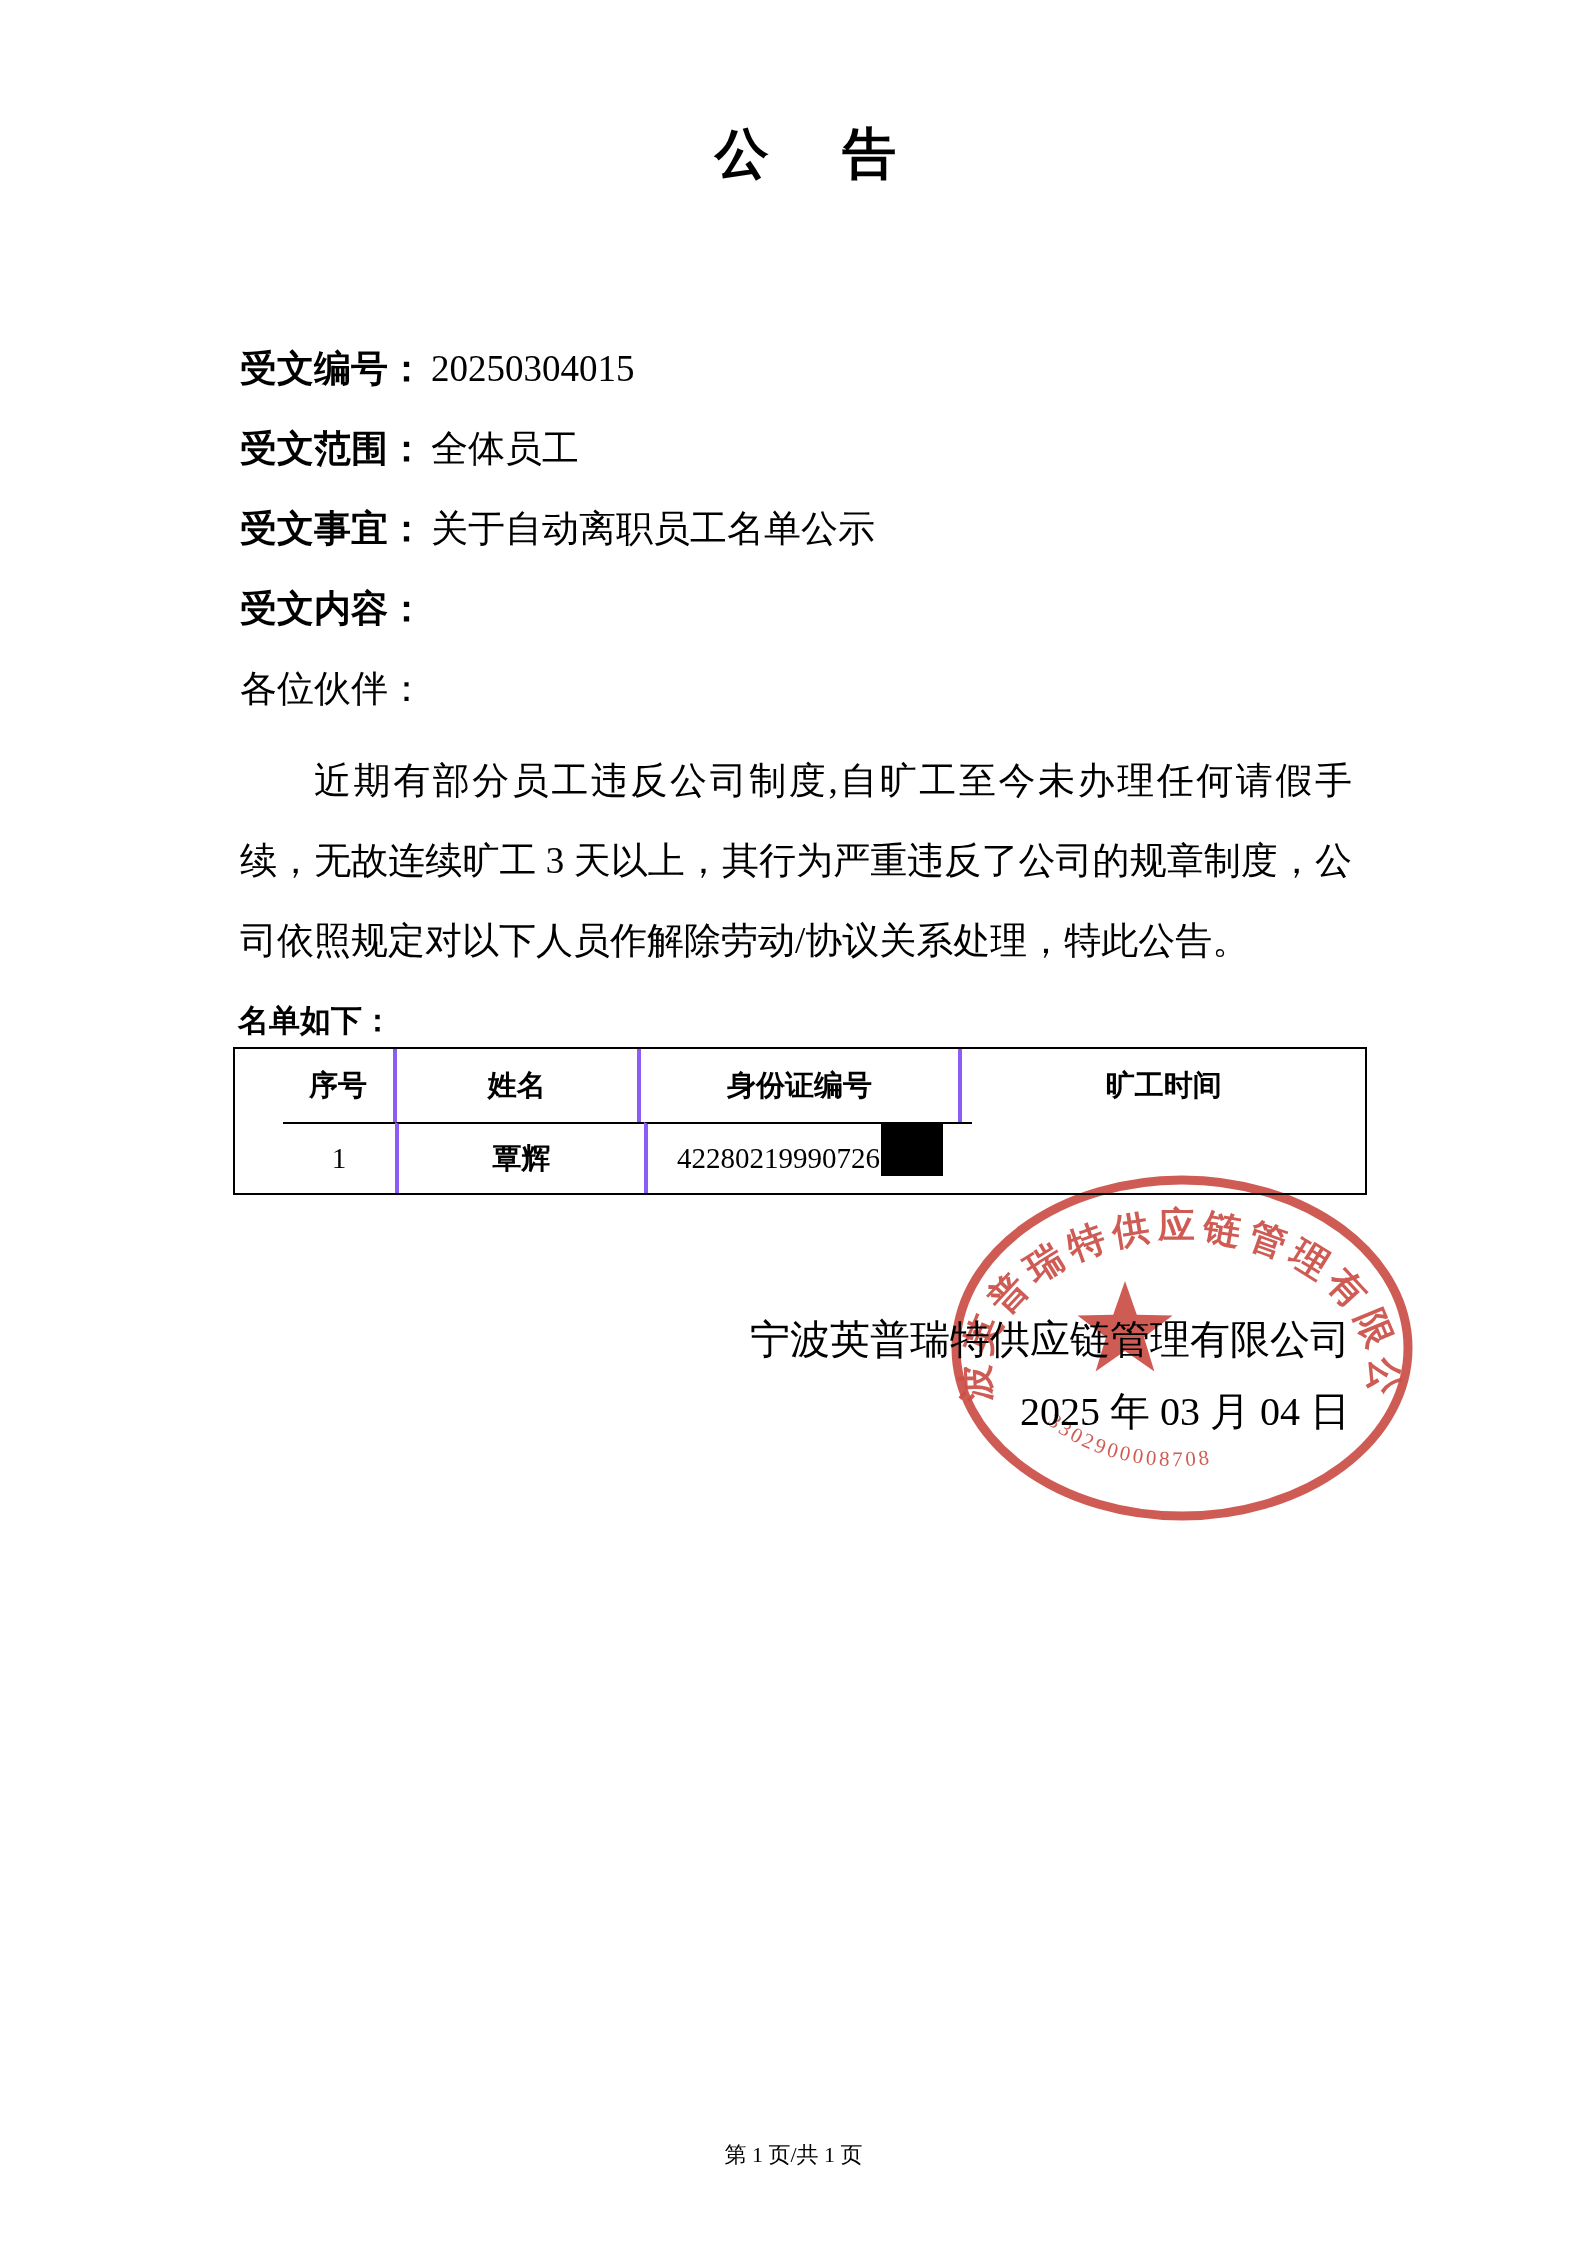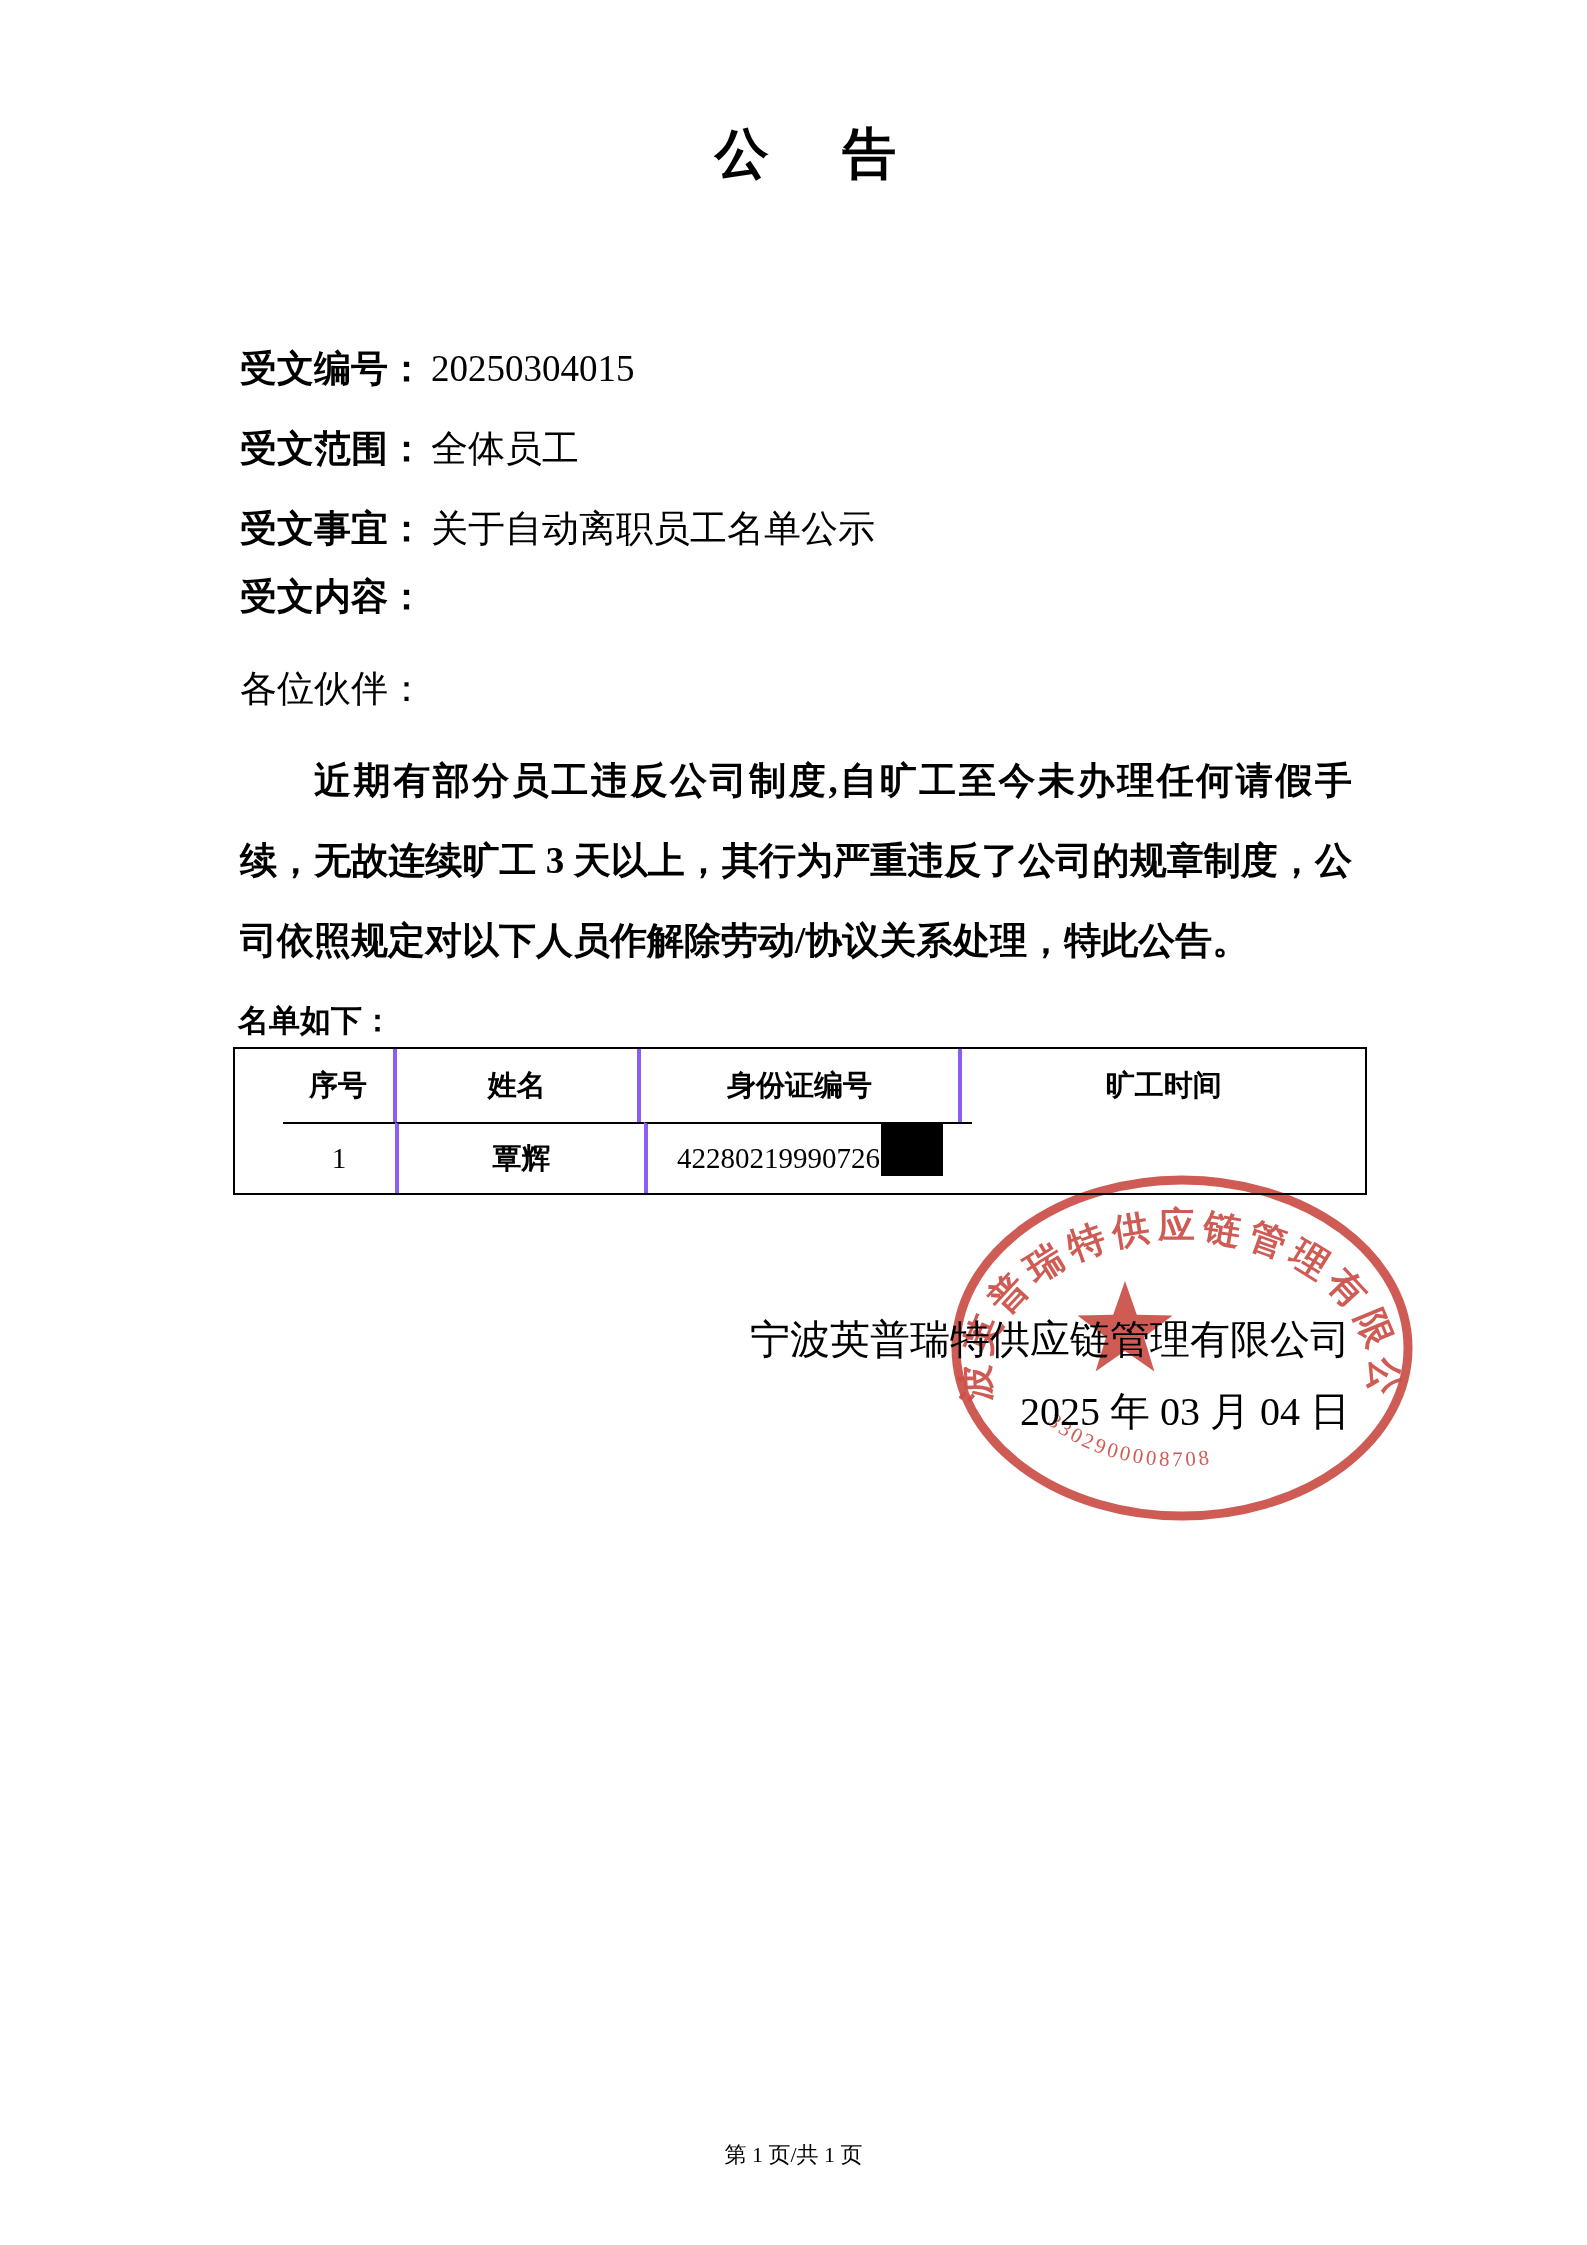--- a/index.html
+++ b/index.html
@@ -16,21 +16,20 @@
     text-align:center;font-size:54px;font-weight:bold;
     letter-spacing:30px;text-indent:30px;margin:12px;
   }
   .meta-row{position:absolute;left:240px;font-size:37px;white-space:nowrap;}
   .meta-label{font-weight:bold;}
   .meta-value{font-weight:normal;margin-left:6px;}
   .salutation{position:absolute;left:240px;top:664px;font-size:37px;}
   .body-line{
     position:absolute;left:240px;width:1112px;font-size:37px;
     white-space:nowrap;
-    font-weight:bold;
   }
   .body-line.justified{white-space:normal;text-align:justify;text-align-last:justify;}
   .list-intro{position:absolute;left:238px;top:1000px;font-size:31px;font-weight:bold;}
   .table{
     position:absolute;left:233px;top:1047px;width:1134px;
     border:2px solid #000;box-sizing:border-box;
   }
   .trow{display:flex;padding-left:48px;}
   .trow.header .tcell{height:73px;font-weight:bold;}
   .trow.data .tcell{height:71px;border-top:2px solid #000;}
@@ -70,21 +69,21 @@
 
   <div class="meta-row" style="top:344px;">
     <span class="meta-label">受文编号：</span><span class="meta-value">20250304015</span>
   </div>
   <div class="meta-row" style="top:424px;">
     <span class="meta-label">受文范围：</span><span class="meta-value">全体员工</span>
   </div>
   <div class="meta-row" style="top:504px;">
     <span class="meta-label">受文事宜：</span><span class="meta-value">关于自动离职员工名单公示</span>
   </div>
-  <div class="meta-row" style="top:572px;">
+  <div class="meta-row" style="top:584px;">
     <span class="meta-label">受文内容：</span><span class="meta-value"></span>
   </div>
 
   <div class="salutation">各位伙伴：</div>
 
   <div class="body-line justified" style="top:756px;text-indent:74px;">近期有部分员工违反公司制度,自旷工至今未办理任何请假手</div>
   <div class="body-line justified" style="top:836px;">续，无故连续旷工 3 天以上，其行为严重违反了公司的规章制度，公</div>
   <div class="body-line" style="top:916px;">司依照规定对以下人员作解除劳动/协议关系处理，特此公告。</div>
 
   <div class="list-intro">名单如下：</div>

